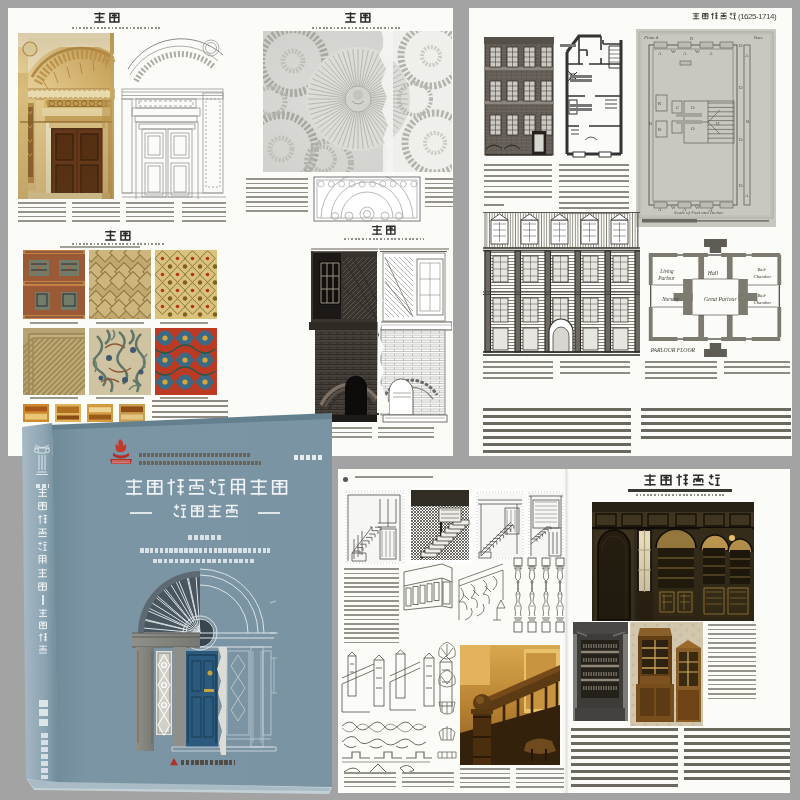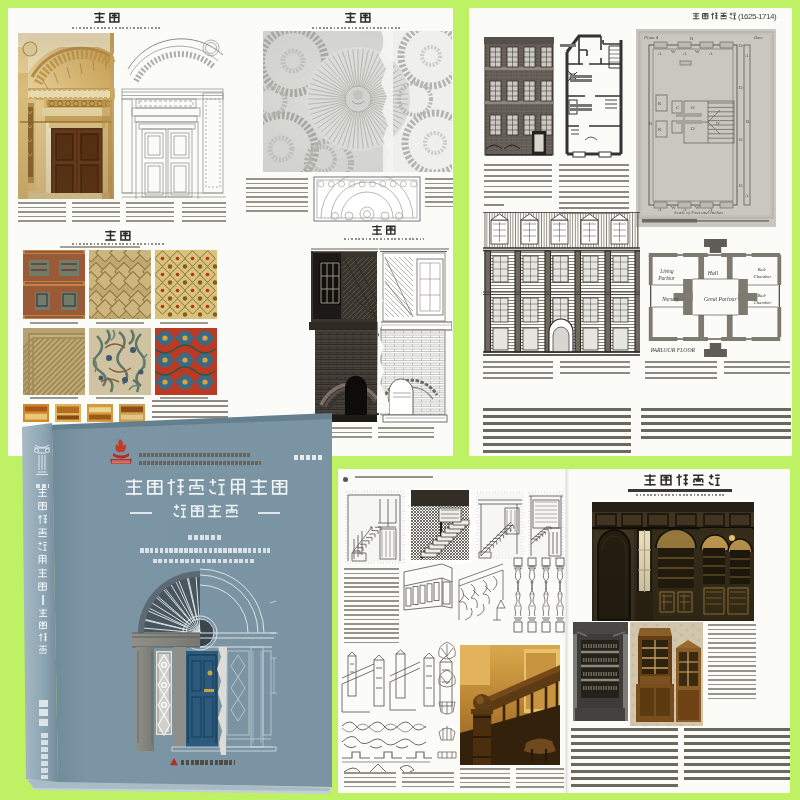--- a/index.html
+++ b/index.html
@@ -1,15 +1,15 @@
 <!DOCTYPE html>
 <html><head><meta charset="utf-8">
 <style>
 html,body{margin:0;padding:0}
-#page{position:relative;width:800px;height:800px;background:#bef264;overflow:hidden;font-family:"Liberation Sans",sans-serif}
+#page{position:relative;width:800px;height:800px;background:#a3a3a3;overflow:hidden;font-family:"Liberation Sans",sans-serif}
 .abs{position:absolute}
 .panel{position:absolute;background:#fbfbf8}
 .tx{position:absolute;background:repeating-linear-gradient(to bottom,#8d8a82 0 1.9px,rgba(0,0,0,0) 1.9px 5.4px)}
 .tx2{position:absolute;background:repeating-linear-gradient(to bottom,#96938b 0 1.7px,rgba(0,0,0,0) 1.7px 4.6px)}
 .txb{position:absolute;background:repeating-linear-gradient(to bottom,#6b6860 0 2.6px,rgba(0,0,0,0) 2.6px 7px)}
 .wavy{position:absolute;height:2.4px;background:repeating-linear-gradient(to right,#8f8f89 0 1.8px,rgba(0,0,0,0) 1.8px 3.6px)}
 svg{display:block}
 </style></head><body>
 <div id="page">
 

